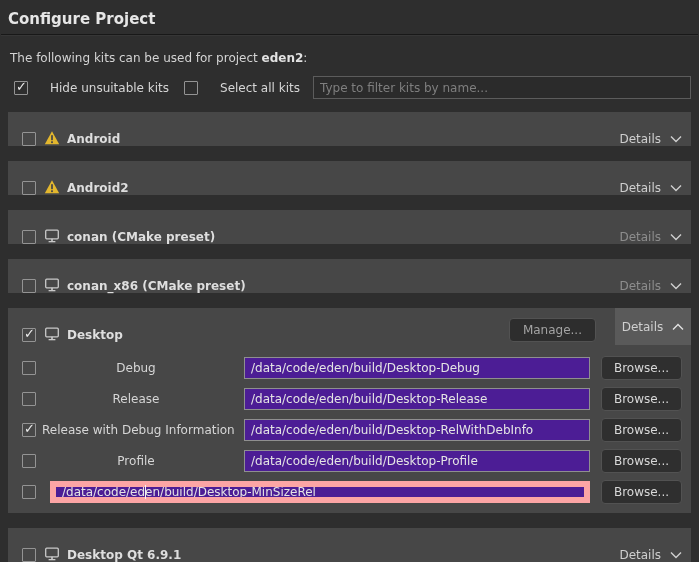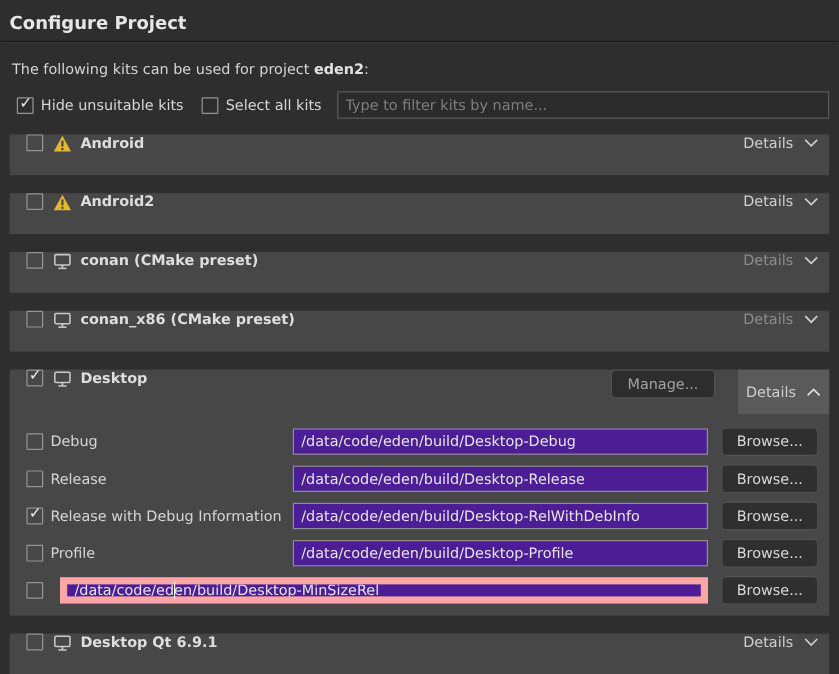--- a/index.html
+++ b/index.html
@@ -32,21 +32,21 @@
     color: #d4d4d4;
   }
   .intro b { color: #e2e2e2; }
 
   
   .filter-bar {
     display: flex;
     align-items: center;
     padding: 11px 8px 0 14px;
   }
-  .cb-group { display: flex; align-items: center; cursor: default; }
+  .cb-group { display: flex; align-items: center; cursor: default; gap: 16px; }
   .checkbox {
     width: 14px; height: 14px;
     border: 1px solid #949494;
     border-radius: 1px;
     background: transparent;
     position: relative;
     flex: 0 0 auto;
   }
   .checkbox.checked::after {
     content: "✓";
@@ -75,21 +75,21 @@
   
   .kits { margin: 13px 8px 0 8px; }
   .kit {
     background: #474747;
     margin-bottom: 15px;
     position: relative;
   }
   .kit-header {
     height: 34px;
     display: flex;
-    align-items: flex-start;
+    align-items: flex-end;
     padding: 0 9px 0 14px;
   }
   .kit-icon { margin-left: 8px; display: flex; align-items: center; flex: 0 0 auto; }
   .kit-name {
     margin-left: 7px;
     font-weight: bold;
     color: #dedede;
     flex: 1 1 auto;
     white-space: nowrap;
   }
@@ -135,20 +135,21 @@
     height: 22px;
     margin-bottom: 9px;
   }
   .build-row:last-child { margin-bottom: 0; }
   .build-label {
     margin-left: 6px;
     width: 188px;
     flex: 0 0 auto;
     color: #d6d6d6;
     white-space: nowrap;
+    text-align: center;
   }
   .input-wrap { flex: 1 1 auto; position: relative; margin-left: 14px; }
   .path-input {
     width: 100%;
     height: 22px;
     background: #4c1d95;
     border: 1px solid #8f8f8f;
     color: #e4e4e4;
     font-family: inherit;
     font-size: 12px;

